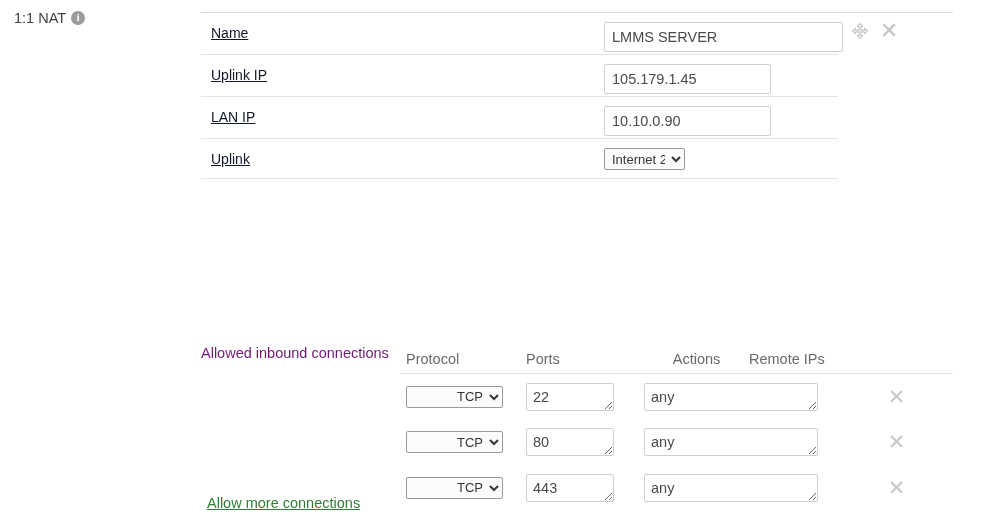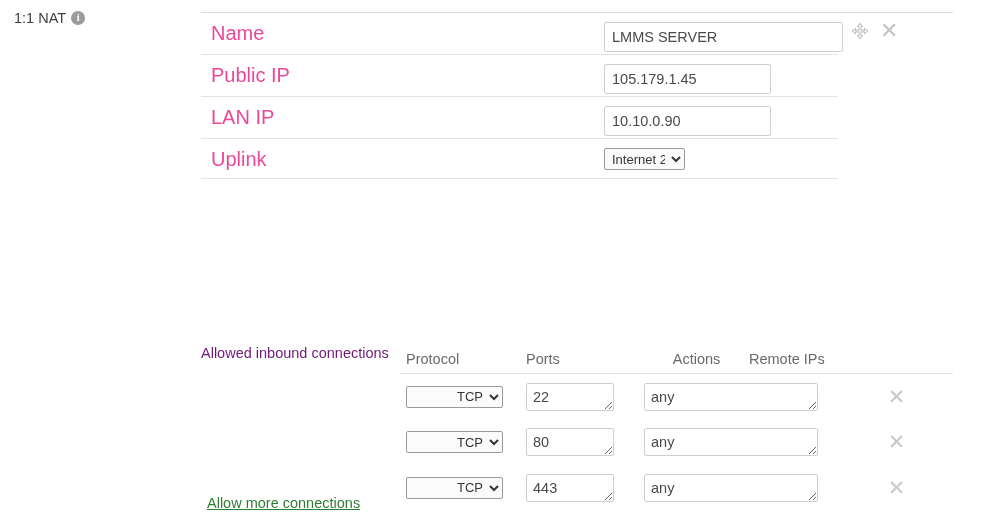--- a/index.html
+++ b/index.html
@@ -64,26 +64,27 @@
     border-top: 1px solid #e3e3e3;
     display: flex;
     align-items: flex-start;
   }
   
   .row.first { border-top-color: #dcdcdc; }
 
   .row .label {
     width: 204px;
     flex: none;
-    font-size: 20px;
-    color: #ec4899;
+    font-size: 14px;
+    color: #0f172a;
     line-height: 18px;
     padding-top: 11px;
     padding-left: 10px;
     box-sizing: border-box;
+    text-decoration: underline;
   }
   .row .field {
     flex: 1;
     padding-top: 9px;
   }
 
   .row-name   { height: 41px; }
   .row-pubip  { height: 41px; }
   .row-lanip  { height: 41px; }
   .row-uplink { height: 39px; }
@@ -266,21 +267,21 @@
   <div class="form">
 
     <div class="row row-name first">
       <div class="label">Name</div>
       <div class="field">
         <input class="txtbox name-box" type="text" value="LMMS SERVER" style="">
       </div>
     </div>
 
     <div class="row row-pubip row-shortline">
-      <div class="label">Public IP</div>
+      <div class="label">Uplink IP</div>
       <div class="field">
         <input class="txtbox ip-box" type="text" value="105.179.1.45" style="">
       </div>
     </div>
 
     <div class="row row-lanip row-shortline">
       <div class="label">LAN IP</div>
       <div class="field">
         <input class="txtbox ip-box" type="text" value="10.10.0.90" style="">
       </div>

